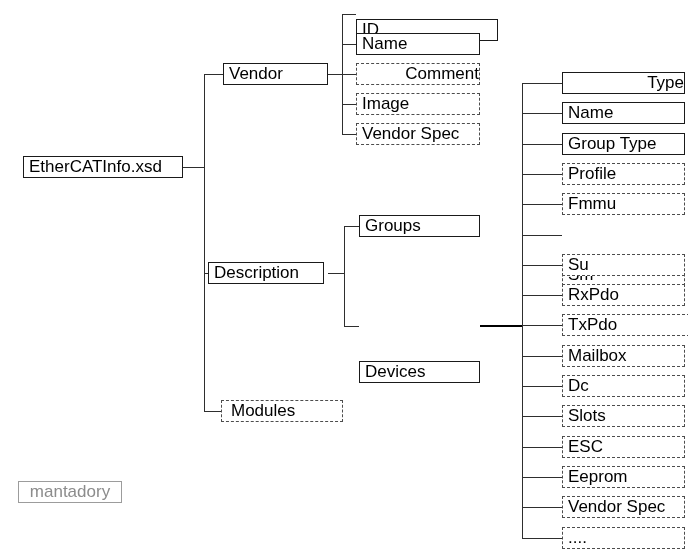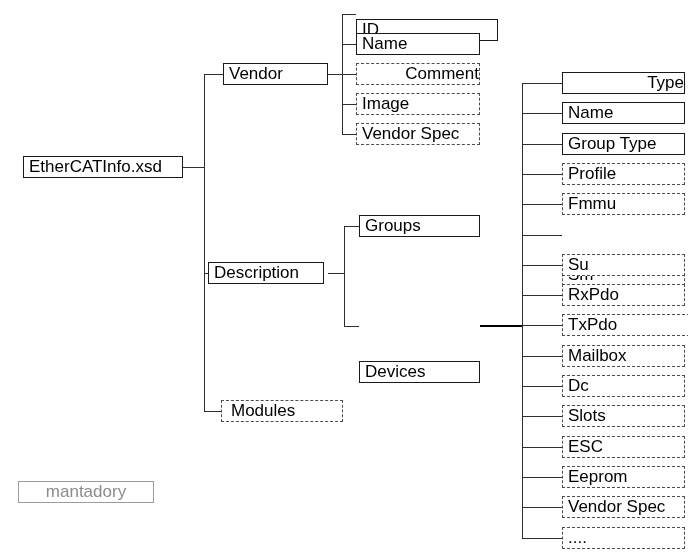--- a/index.html
+++ b/index.html
@@ -29,21 +29,21 @@
     border-color: var(--opt-border, #4d4d4d);
   }
   .line {
     position: absolute;
     background: var(--line, #2e2e2e);
   }
   .line.bold { background: #000000; }
   .legend-box {
     position: absolute;
     left: 18px;
-    width: 136px;
+    width: 104px;
     height: 22px;
     box-sizing: border-box;
     border: 1px solid var(--legend-gray, #9c9c9c);
     color: var(--legend-text, #8c8c8c);
     font-size: 17px;
     line-height: 20px;
     text-align: center;
     background: #ffffff;
     white-space: nowrap;
   }

